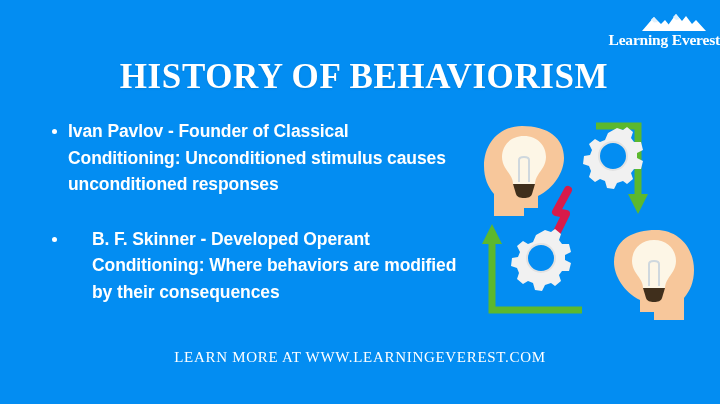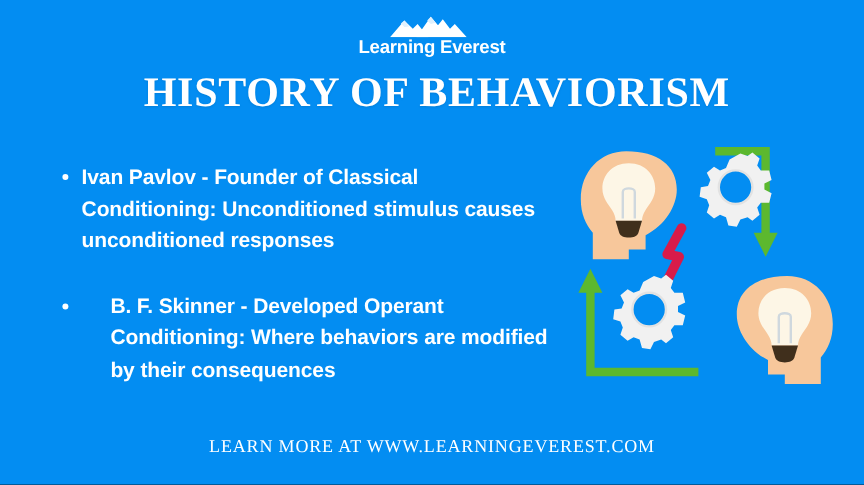--- a/index.html
+++ b/index.html
@@ -19,22 +19,23 @@
 
   
   .logo {
     position: absolute;
     top: 10px;
     left: 0;
     width: 720px;
     height: 42px;
     display: flex;
     flex-direction: column;
-    align-items: center;
+    align-items: flex-end;
     justify-content: flex-start;
+    font-family: Liberation Serif, serif;
   }
   .logo-mark {
     width: 86px;
     height: 21px;
     display: block;
   }
   .logo-text {
     margin-top: 1px;
     color: #ffffff;
     font-size: 15.5px;
@@ -64,21 +65,20 @@
   .bullets {
     position: absolute;
     top: 118px;
     left: 52px;
     width: 420px;
   }
   .bullet {
     display: flex;
     align-items: flex-start;
     margin-bottom: 28px;
-    margin-top: 16px;
   }
   .bullet:last-child { margin-bottom: 0; justify-content: space-between; }
   .bullet-dot {
     flex: 0 0 auto;
     width: 5px;
     height: 5px;
     border-radius: 50%;
     background: #ffffff;
     margin-top: 11px;
     margin-right: 11px;
@@ -88,21 +88,21 @@
     font-size: 17.5px;
     font-weight: bold;
     line-height: 1.52;
     letter-spacing: -0.1px;
     max-width: 380px;
   }
 
   
   .footer {
     position: absolute;
-    bottom: 22px;
+    bottom: 38px;
     left: 0;
     width: 720px;
     text-align: center;
     color: #ffffff;
     font-family: "Liberation Serif", serif;
     font-size: 15px;
     letter-spacing: 0.7px;
     line-height: 1.2;
   }
 

